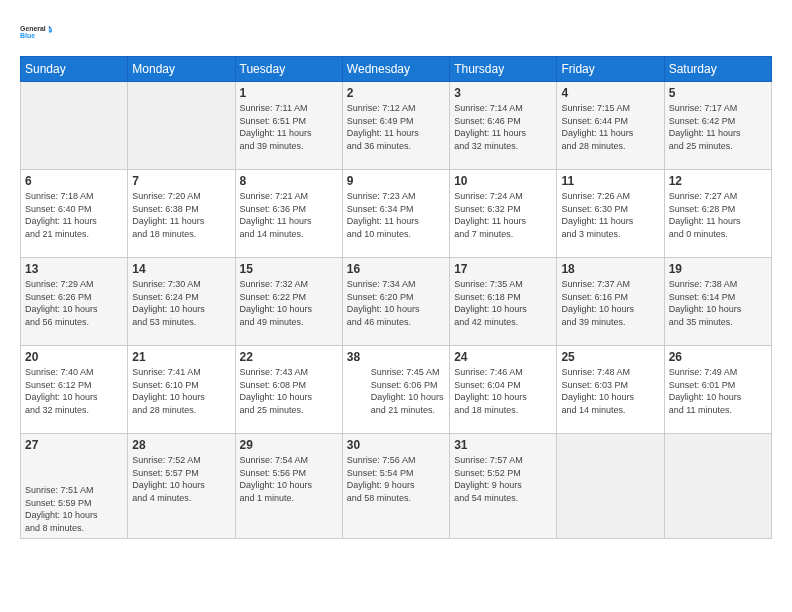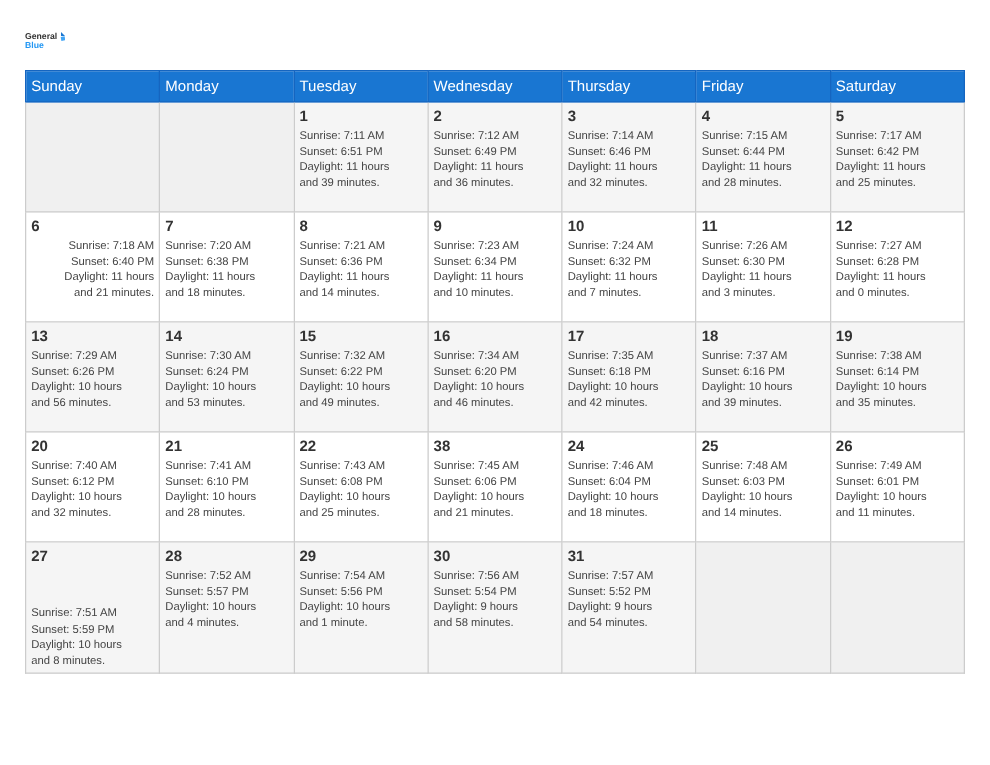--- a/index.html
+++ b/index.html
@@ -157,21 +157,21 @@
             <span class="day-number">5</span>
             <div class="day-info" style="white-space: pre-line;">Sunrise: 7:17 AM
 Sunset: 6:42 PM
 Daylight: 11 hours
 and 25 minutes.</div>
           </td>
         </tr>
         <tr>
           <td>
             <span class="day-number">6</span>
-            <div class="day-info" style="white-space: pre-line; text-align: right;">Sunrise: 7:18 AM
+            <div class="day-info" style="white-space: pre-line;">Sunrise: 7:18 AM
 Sunset: 6:40 PM
 Daylight: 11 hours
 and 21 minutes.</div>
           </td>
           <td>
             <span class="day-number">7</span>
             <div class="day-info" style="white-space: pre-line;">Sunrise: 7:20 AM
 Sunset: 6:38 PM
 Daylight: 11 hours
 and 18 minutes.</div>
@@ -280,21 +280,21 @@
           </td>
           <td>
             <span class="day-number">22</span>
             <div class="day-info" style="white-space: pre-line;">Sunrise: 7:43 AM
 Sunset: 6:08 PM
 Daylight: 10 hours
 and 25 minutes.</div>
           </td>
           <td>
             <span class="day-number">38</span>
-            <div class="day-info" style="white-space: pre-line;">Sunrise: 7:45 AM
+            <div class="day-info" style="white-space: pre-line; margin-left: 24px;">Sunrise: 7:45 AM
 Sunset: 6:06 PM
 Daylight: 10 hours
 and 21 minutes.</div>
           </td>
           <td>
             <span class="day-number">24</span>
             <div class="day-info" style="white-space: pre-line;">Sunrise: 7:46 AM
 Sunset: 6:04 PM
 Daylight: 10 hours
 and 18 minutes.</div>

